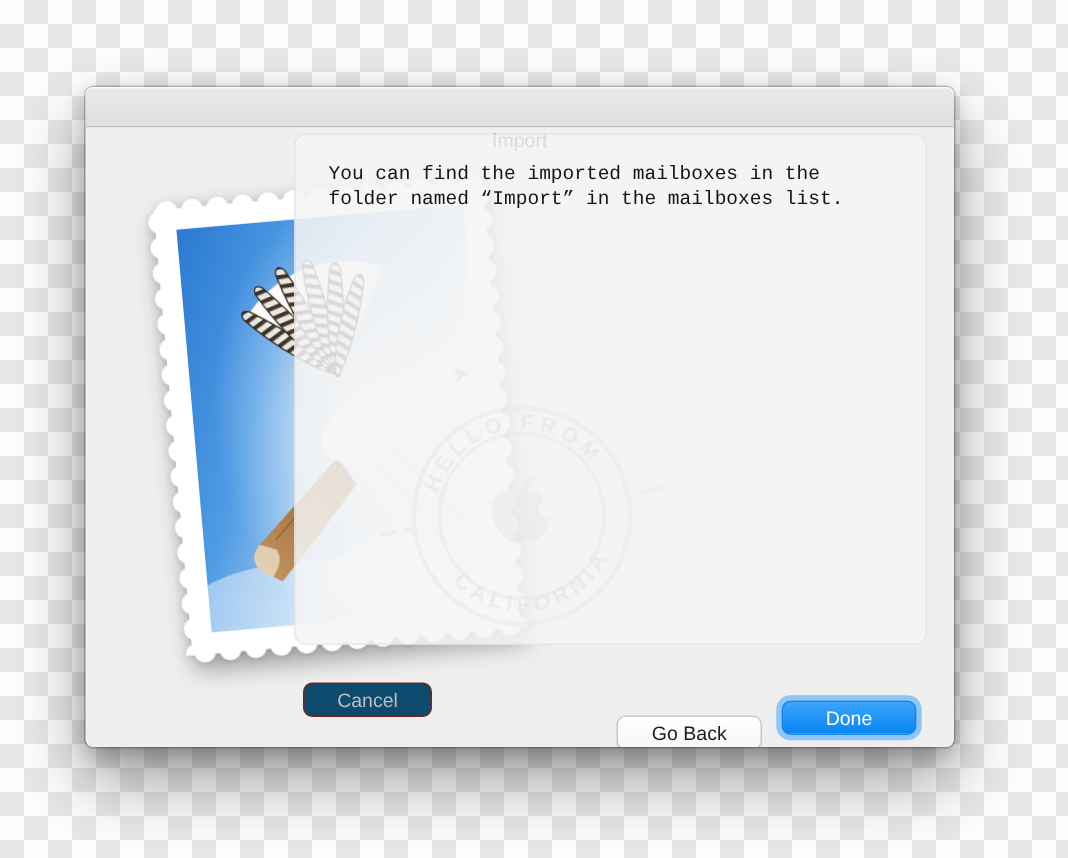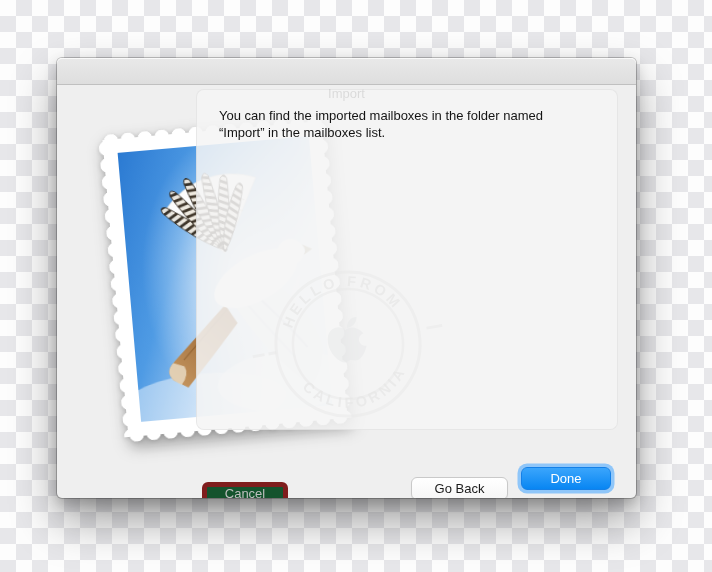--- a/index.html
+++ b/index.html
@@ -54,33 +54,34 @@
   .postmark{position:absolute;left:206px;top:174px;width:170px;height:170px;transform:rotate(-10deg);z-index:2;}
   .postmark svg{display:block;width:100%;height:100%;overflow:visible;}
   .pm-text{font-family:"Liberation Sans",sans-serif;font-size:14.5px;font-weight:bold;letter-spacing:3.5px;
     fill:#92928f;opacity:0.72;}
 
   
   .panel{
     position:absolute;left:139px;top:4px;width:422px;height:341px;z-index:3;
     background:var(--panel-bg);border:1px solid rgba(0,0,0,0.055);border-radius:8px;
     box-sizing:border-box;
+    font-family:Liberation Mono, monospace;
   }
   .panel .msg{
     margin:17px 0 0 22px;width:362px;
     font-size:13px;line-height:17px;color:#141414;
   }
 
   
   .btn{
     position:absolute;height:23px;border-radius:6px;z-index:4;
     display:flex;align-items:center;justify-content:center;
     font-size:13px;box-sizing:border-box;cursor:default;
   }
-  .btn-cancel{left:145px;top:370px;width:86px;background:#14532d;border:5px solid #7f1d1d;color:var(--disabled-text);margin-top:27px;}
+  .btn-cancel{left:145px;top:370px;width:86px;background:#0c4a6e;border:1px solid #7f1d1d;color:var(--disabled-text);}
   .btn-goback{left:354px;top:392px;width:97px;background:linear-gradient(#ffffff,#f6f6f6);
     border:1px solid #c9c9c9;color:#1b1b1b;box-shadow:0 1px 1px rgba(0,0,0,0.08);}
   .btn-done{left:464px;top:382px;width:90px;color:#fff;
     background:linear-gradient(var(--done-gradient-top),var(--done-gradient-bottom));
     border:1px solid #1480e8;
     box-shadow:0 0 0 3.5px var(--focus-ring);}
 </style>
 </head>
 <body>
 

